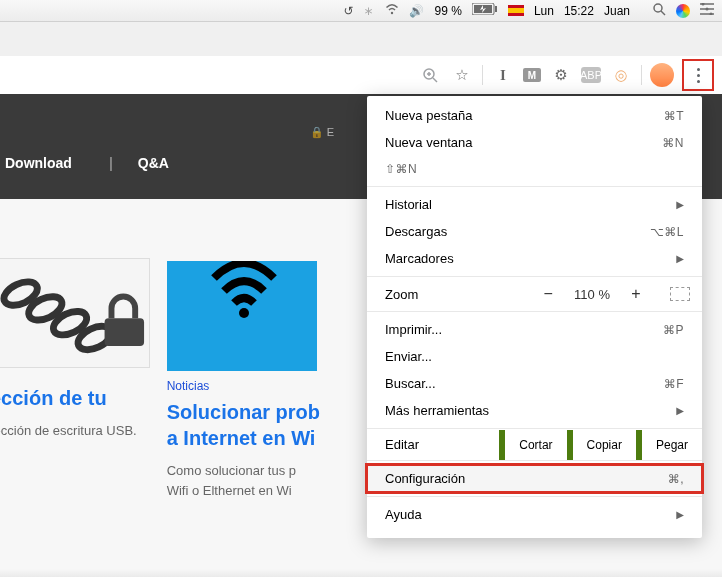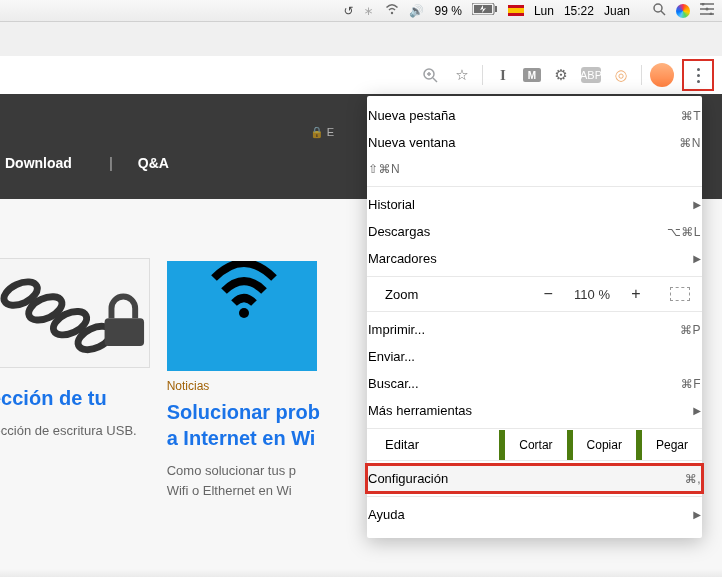--- a/index.html
+++ b/index.html
@@ -28,34 +28,34 @@
     .nav-sep { opacity:0.4; margin: 0 12px; }
     
     .content { background:#f7f7f7; padding: 62px 16px 20px 0; display:flex; gap: 30px; height: calc(577px - 22px - 34px - 38px - 105px); }
     
     .card { }
     .card .imgbox1 { width: 160px; height: 110px; background: #eee; border:1px solid #ddd; position:relative; overflow:hidden; }
     .chain { position:absolute; inset:0; }
     .card .imgbox2 { width: 150px; height: 110px; background: #1ba1e2; display:flex; align-items:center; justify-content:flex-start; padding-left:5px; overflow:hidden;flex-direction:column; }
     .wifi-icon { color:#000; font-size:60px; position:relative; top:-18px; }
     .wifi-text { color:#fff; font-size:38px; margin-left:-4px; }
-    .card .tag { color:#a16207; font-size:12px; margin-top:8px; }
+    .card .tag { color:#1d4ed8; font-size:12px; margin-top:8px; }
     .card h3 { color:#1a73e8; font-size:20px; font-weight:600; margin-top:6px; line-height:1.3; }
     .card p { color:#666; font-size:13px; margin-top:10px; line-height:1.5; }
     
     .card1 { margin-left: -10px; }
     .card1 h3 { margin-top: 124px; }
     .card1 .imgbox1 { position:absolute; left:-10px; top: 258px; }
     
     .card2 { position:relative; }
     
     .context-menu { position: absolute; top: 96px; left: 367px; width: 335px; background:#fff; box-shadow: 0 4px 20px rgba(0,0,0,0.25); border-radius: 2px; font-size: 13px; z-index: 100; padding-bottom: 6px; }
     .menu-section { border-top: 1px solid #e8e8e8; padding: 4px 0; }
     .menu-section:first-child { border-top: none; padding-top: 6px; }
-    .menu-item { display:flex; align-items:center; justify-content:space-between; padding: 6px 1px; cursor:pointer; }
+    .menu-item { display:flex; align-items:center; justify-content:space-between; padding: 6px 18px; cursor:pointer; }
     .menu-item.highlighted { background:#f5f5f5; outline: 3px solid #d93025; outline-offset: -1px; }
     .shortcut { color:#666; font-size:12px; letter-spacing:0.5px; }
     .arrow { color:#666; font-size:10px; }
     .zoom-row { display:flex; align-items:center; padding: 4px 12px 4px 18px; gap: 8px; }
     .zoom-label { flex:1; }
     .zoom-ctrl { display:flex; align-items:center; gap: 16px; color:#333; }
     .zoom-btn { width:20px; text-align:center; cursor:pointer; font-size:16px; }
     .fullscreen { width:20px; height:14px; border:1px dashed #999; margin-left:8px; }
     .edit-row { display:flex; align-items:center; }
     .edit-label { padding: 8px 18px; flex: 1; }

